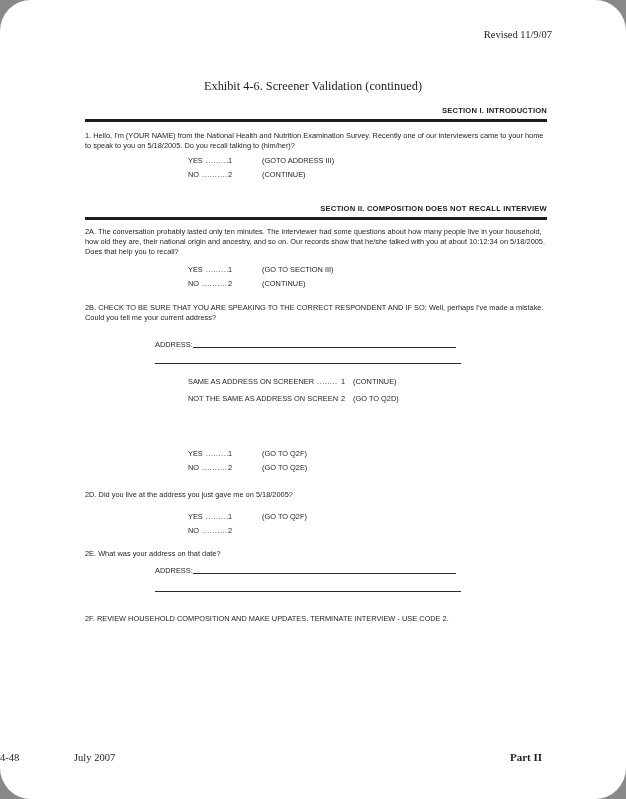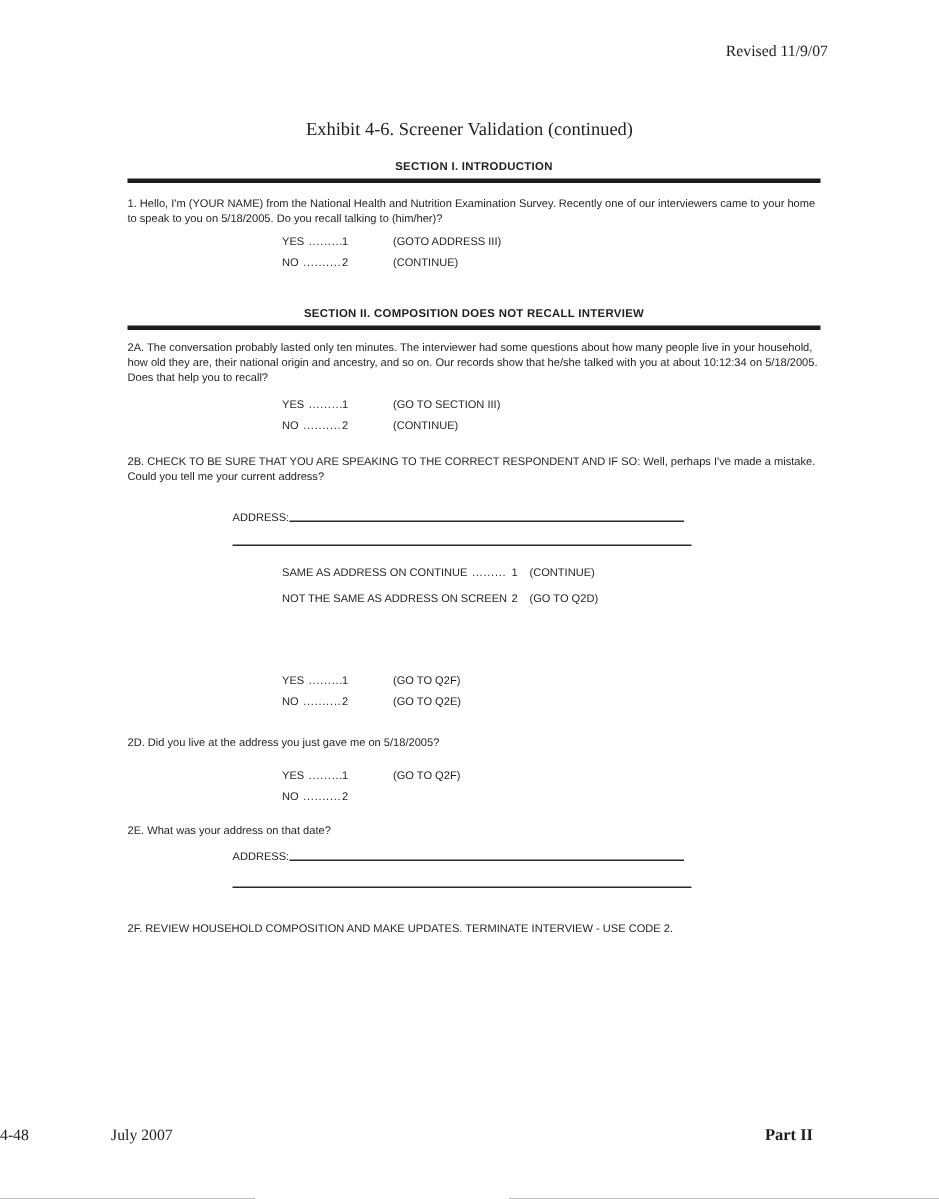--- a/index.html
+++ b/index.html
@@ -6,31 +6,32 @@
   html, body { background: #888; }
   .page {
     position: relative;
     width: 626px;
     height: 799px;
     margin: 0 auto;
     background: #ffffff;
     overflow: hidden;
     color: #1e1e1e;
     font-family: "Liberation Sans", sans-serif;
+    border-radius: 31px;
   }
   .abs { position: absolute; }
 
   
   .serif { font-family: "Liberation Serif", serif; }
   .revised { top: 29px; right: 74px; font-size: 10.5px; }
   .doc-title { top: 79px; left: 0; width: 100%; text-align: center; font-size: 12.3px; }
 
   
   .sec-head {
-    left: 85px; width: 462px; text-align: center;
+    left: 85px; width: 462px; text-align: right;
     font-size: 7.6px; font-weight: bold; letter-spacing: 0.2px;
   }
   .sec-rule { left: 85px; width: 462px; height: 2.6px; background: #1c1c1c; }
 
   
   .qtext {
     left: 85px; width: 464px;
     font-size: 7.4px; line-height: 10px;
   }
 
@@ -109,21 +110,21 @@
   </div>
 
   <div class="abs qtext" style="top:303px">2B.  CHECK TO BE SURE THAT YOU ARE SPEAKING TO THE CORRECT RESPONDENT AND IF SO:  Well, perhaps I've made a mistake. Could you tell me your current address?</div>
 
   <div class="abs addr-label" style="top:340px; left:155px">ADDRESS:</div>
   <div class="abs write-line" style="top:341px; left:193px; width:263px; height:7px"></div>
   <div class="abs write-line" style="top:357px; left:155px; width:306px; height:7px"></div>
 
   <div class="abs resp2" style="top:377px">
     <span class="r2-main">
-        <span>SAME AS ADDRESS ON CONTINUE</span>
+        <span>SAME AS ADDRESS ON SCREENER</span>
         <span class="r-dots">........................................</span>
       </span>
     <span class="r2-code">1</span>
     <span class="r2-skip">(CONTINUE)</span>
   </div>
   <div class="abs resp2" style="top:394px">
     <span class="r2-main">
         <span>NOT THE SAME AS ADDRESS ON SCREENER</span>
         <span class="r-dots">........................................</span>
       </span>

